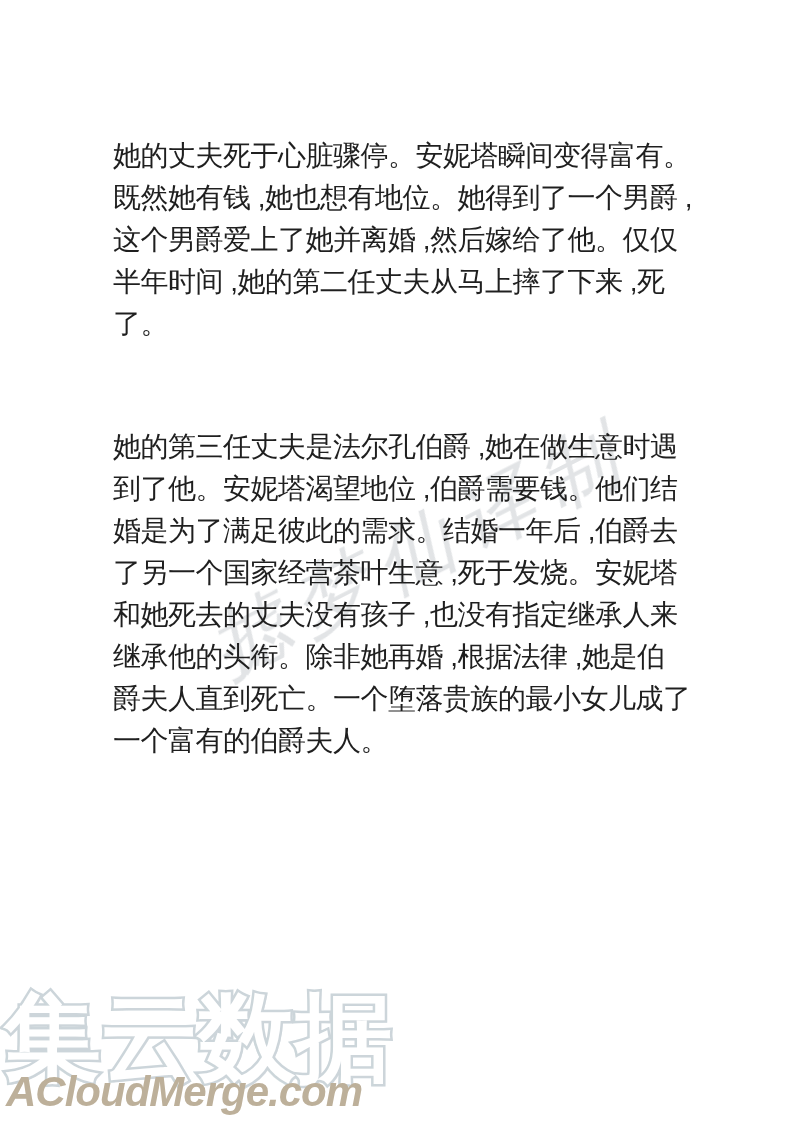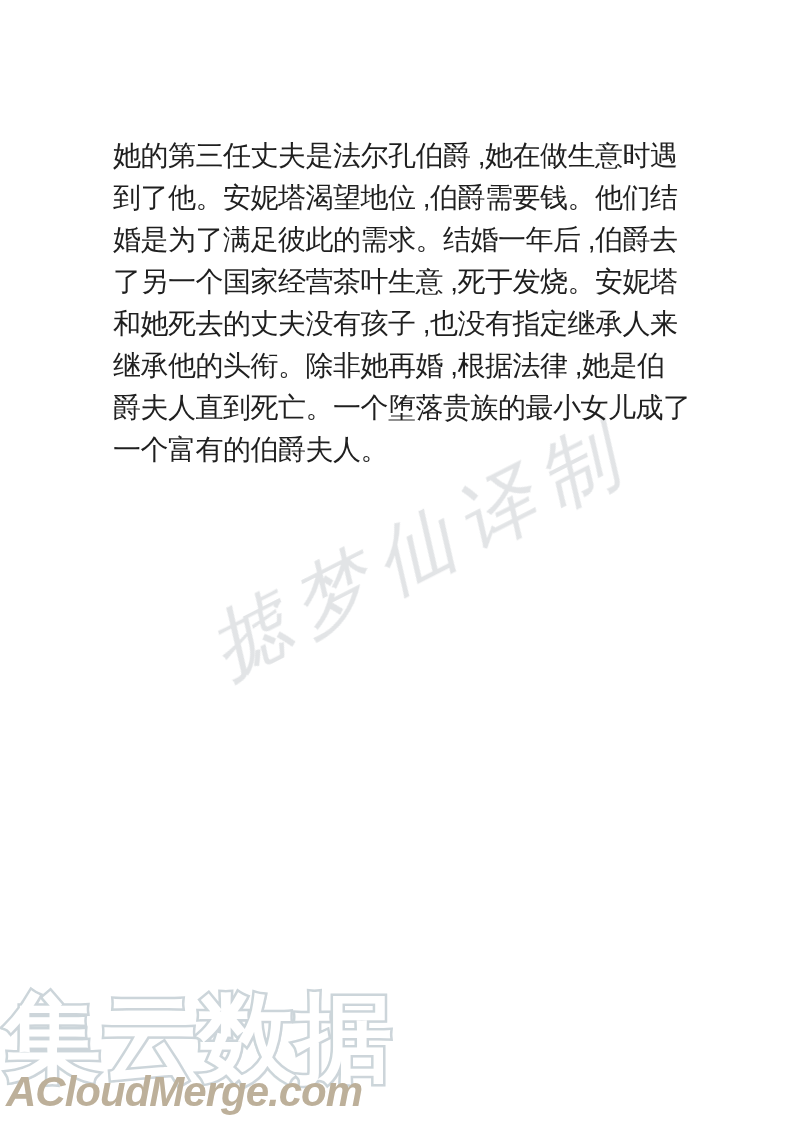--- a/index.html
+++ b/index.html
@@ -88,20 +88,25 @@
     color: #bdb09a;
     text-align: center;
   }
 </style>
 </head>
 <body>
 
 <div class="page">
 
   <div class="text-block">
+    <p class="para-1">她的丈夫死于心脏骤停。安妮塔瞬间变得富有。
+既然她有钱 ,她也想有地位。她得到了一个男爵 ,
+这个男爵爱上了她并离婚 ,然后嫁给了他。仅仅
+半年时间 ,她的第二任丈夫从马上摔了下来 ,死
+了。</p>
     <p class="para-2">她的第三任丈夫是法尔孔伯爵 ,她在做生意时遇
 到了他。安妮塔渴望地位 ,伯爵需要钱。他们结
 婚是为了满足彼此的需求。结婚一年后 ,伯爵去
 了另一个国家经营茶叶生意 ,死于发烧。安妮塔
 和她死去的丈夫没有孩子 ,也没有指定继承人来
 继承他的头衔。除非她再婚 ,根据法律 ,她是伯
 爵夫人直到死亡。一个堕落贵族的最小女儿成了
 一个富有的伯爵夫人。</p>
   </div>
 

